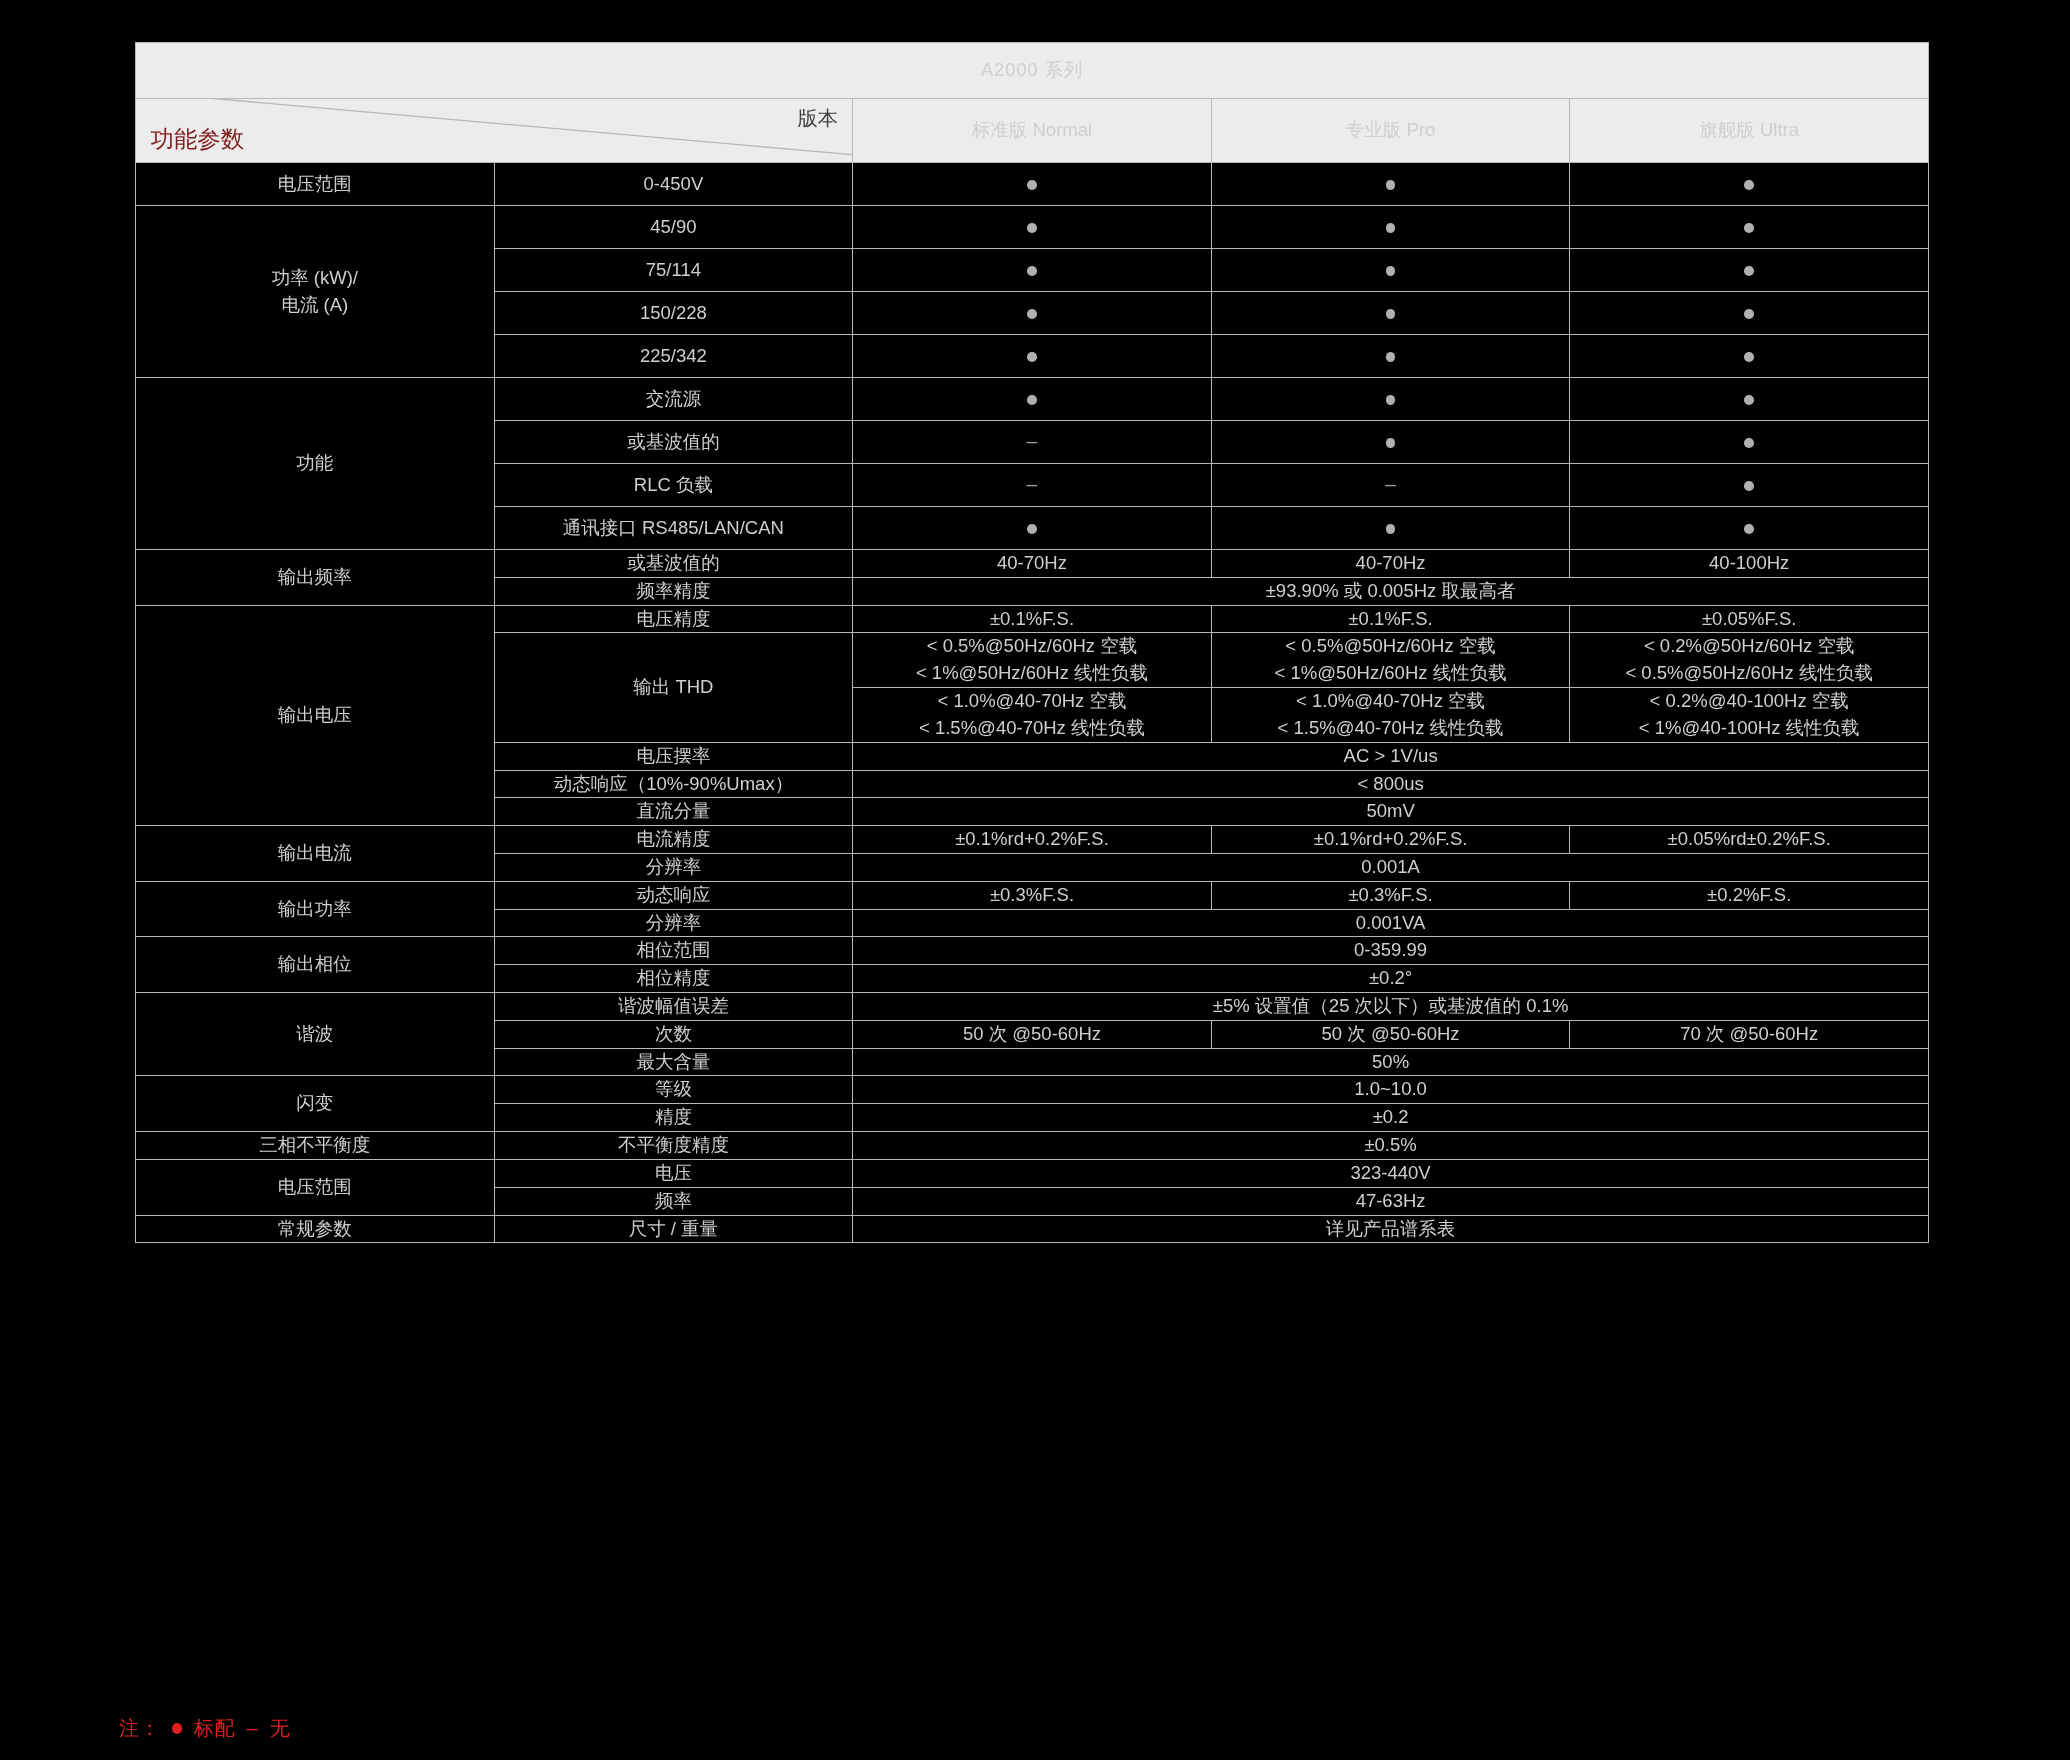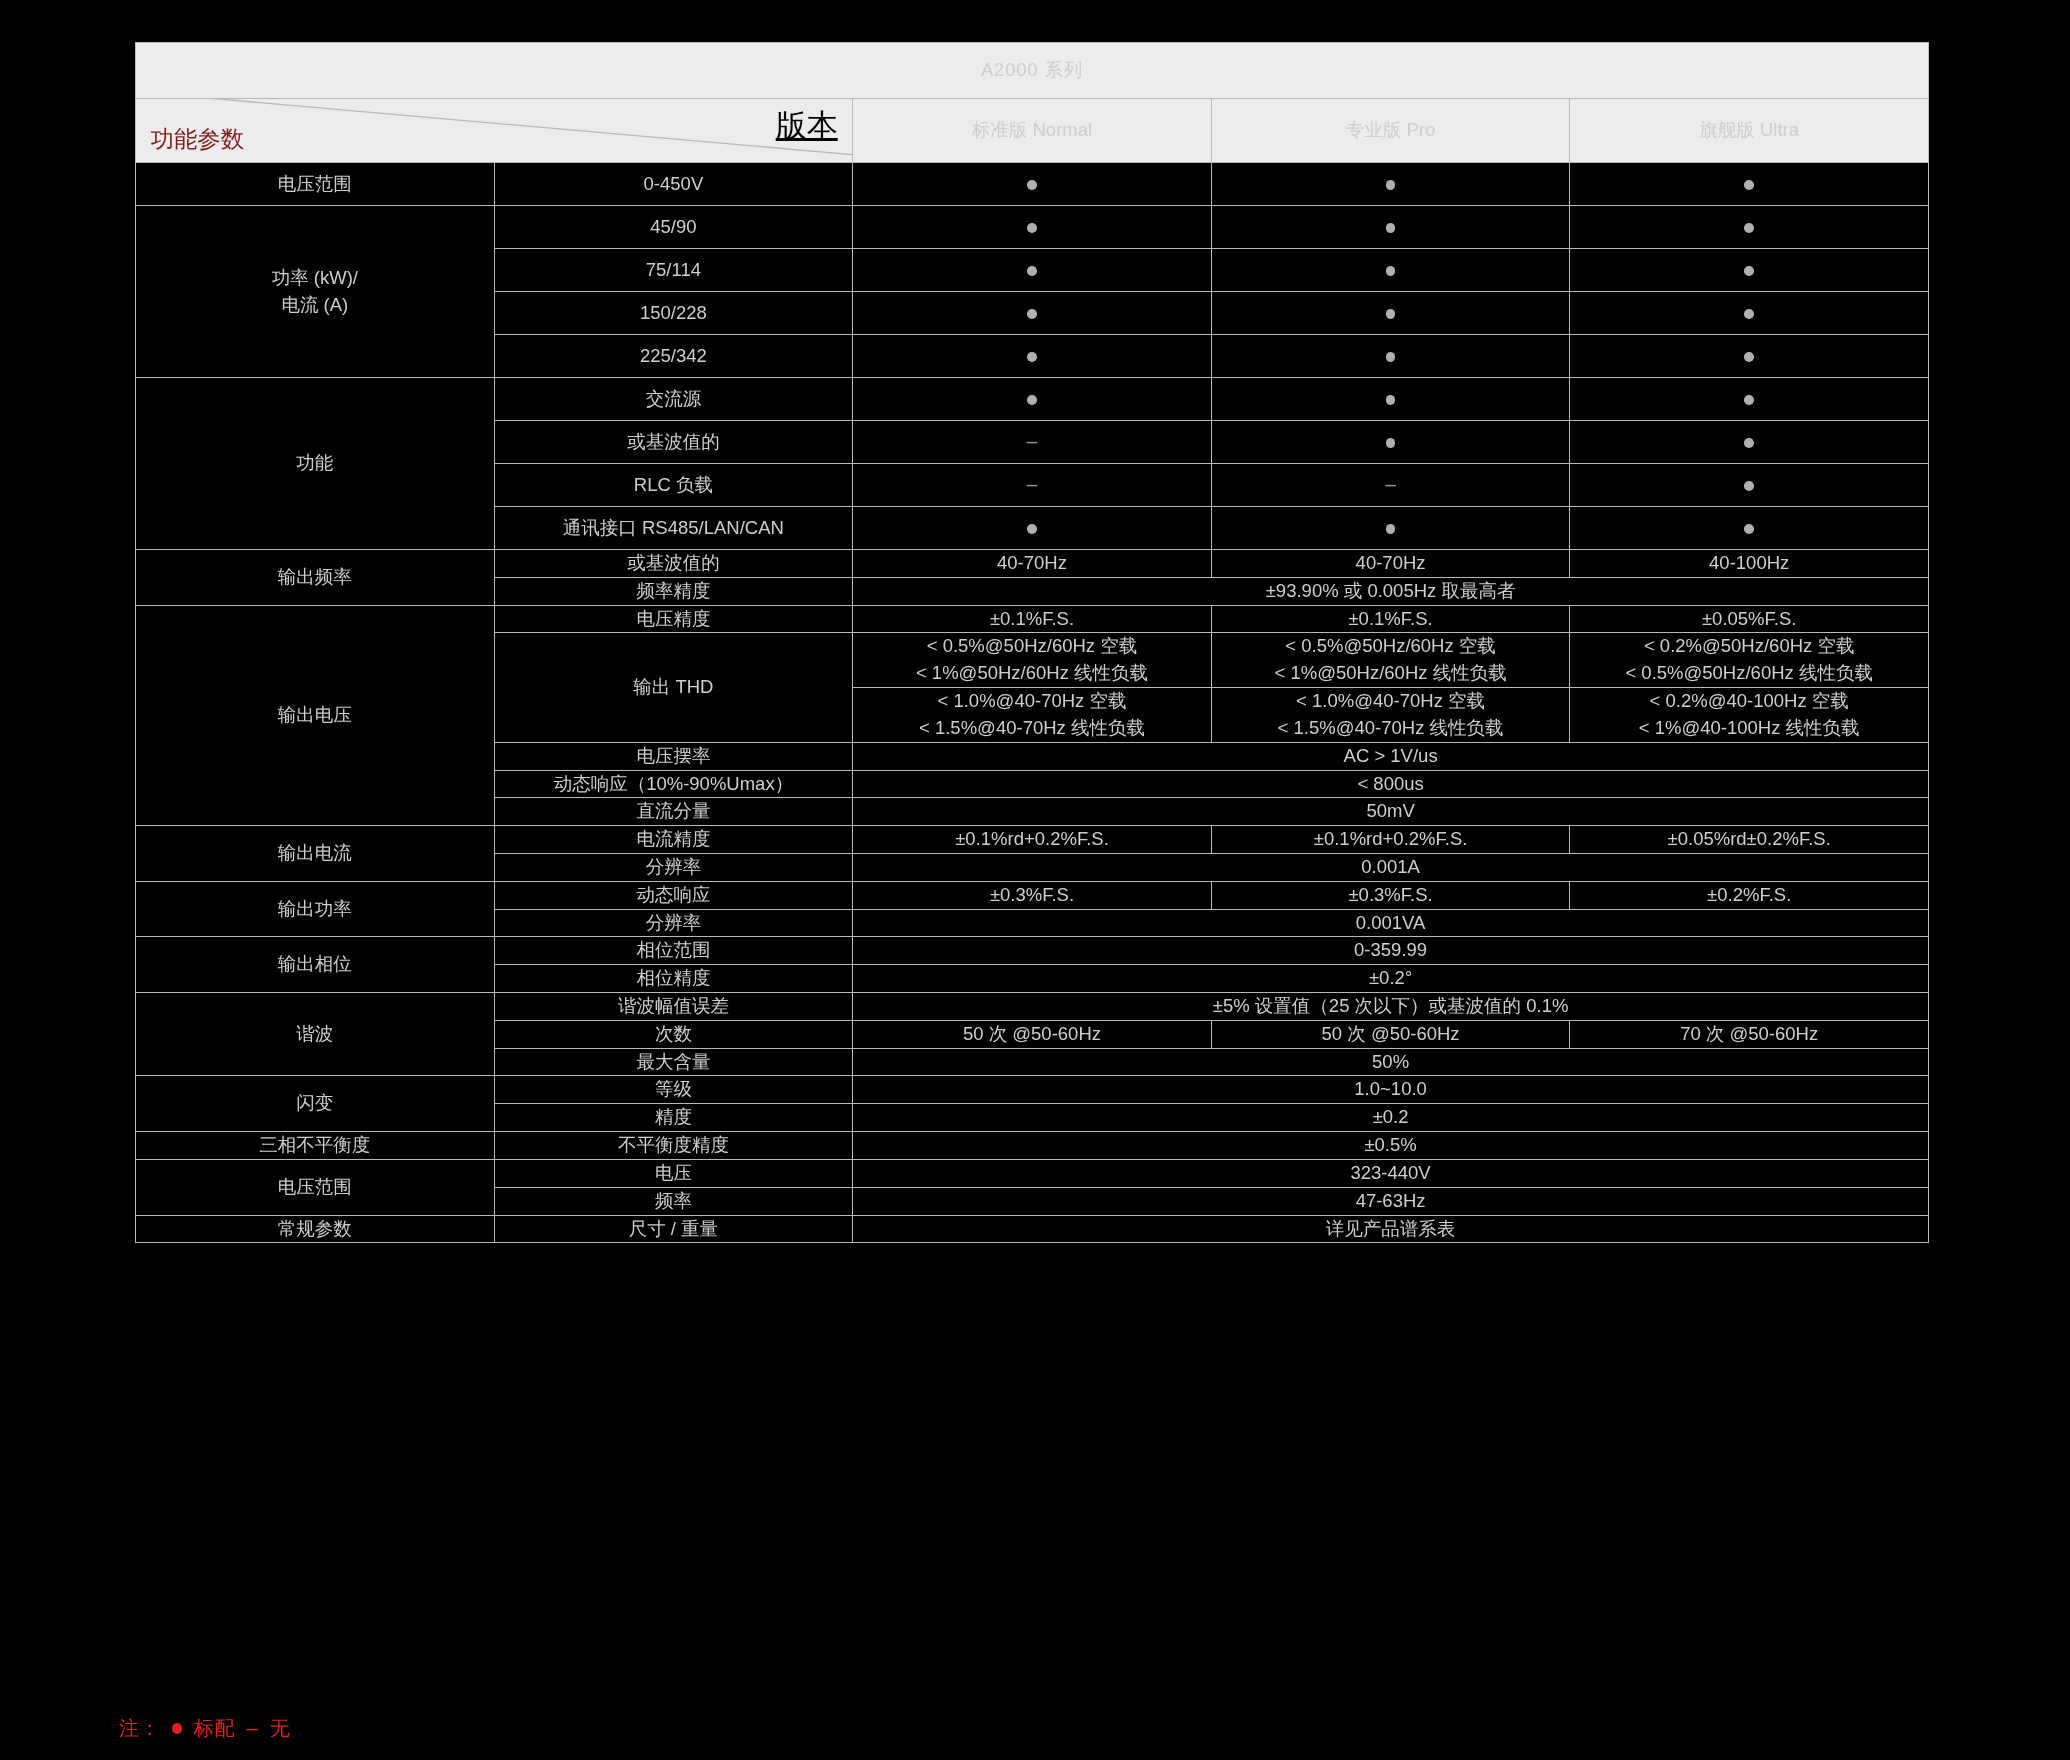--- a/index.html
+++ b/index.html
@@ -66,23 +66,22 @@
     left: -8px;
     top: -8px;
     width: 140%;
     height: 140%;
     pointer-events: none;
   }
   .corner .lbl-ver {
     position: absolute;
     right: 14.5px;
     top: 4.8px;
-    font-size: 31px;
-    color: #000000;
-    text-decoration: underline;
+    font-size: 20px;
+    color: #404040;
   }
   .corner .lbl-fun {
     position: absolute;
     left: 14.5px;
     bottom: 4.8px;
     font-size: 23.4px;
     color: #7f1d1d;
   }
   td.grp {
     width: 161px;

